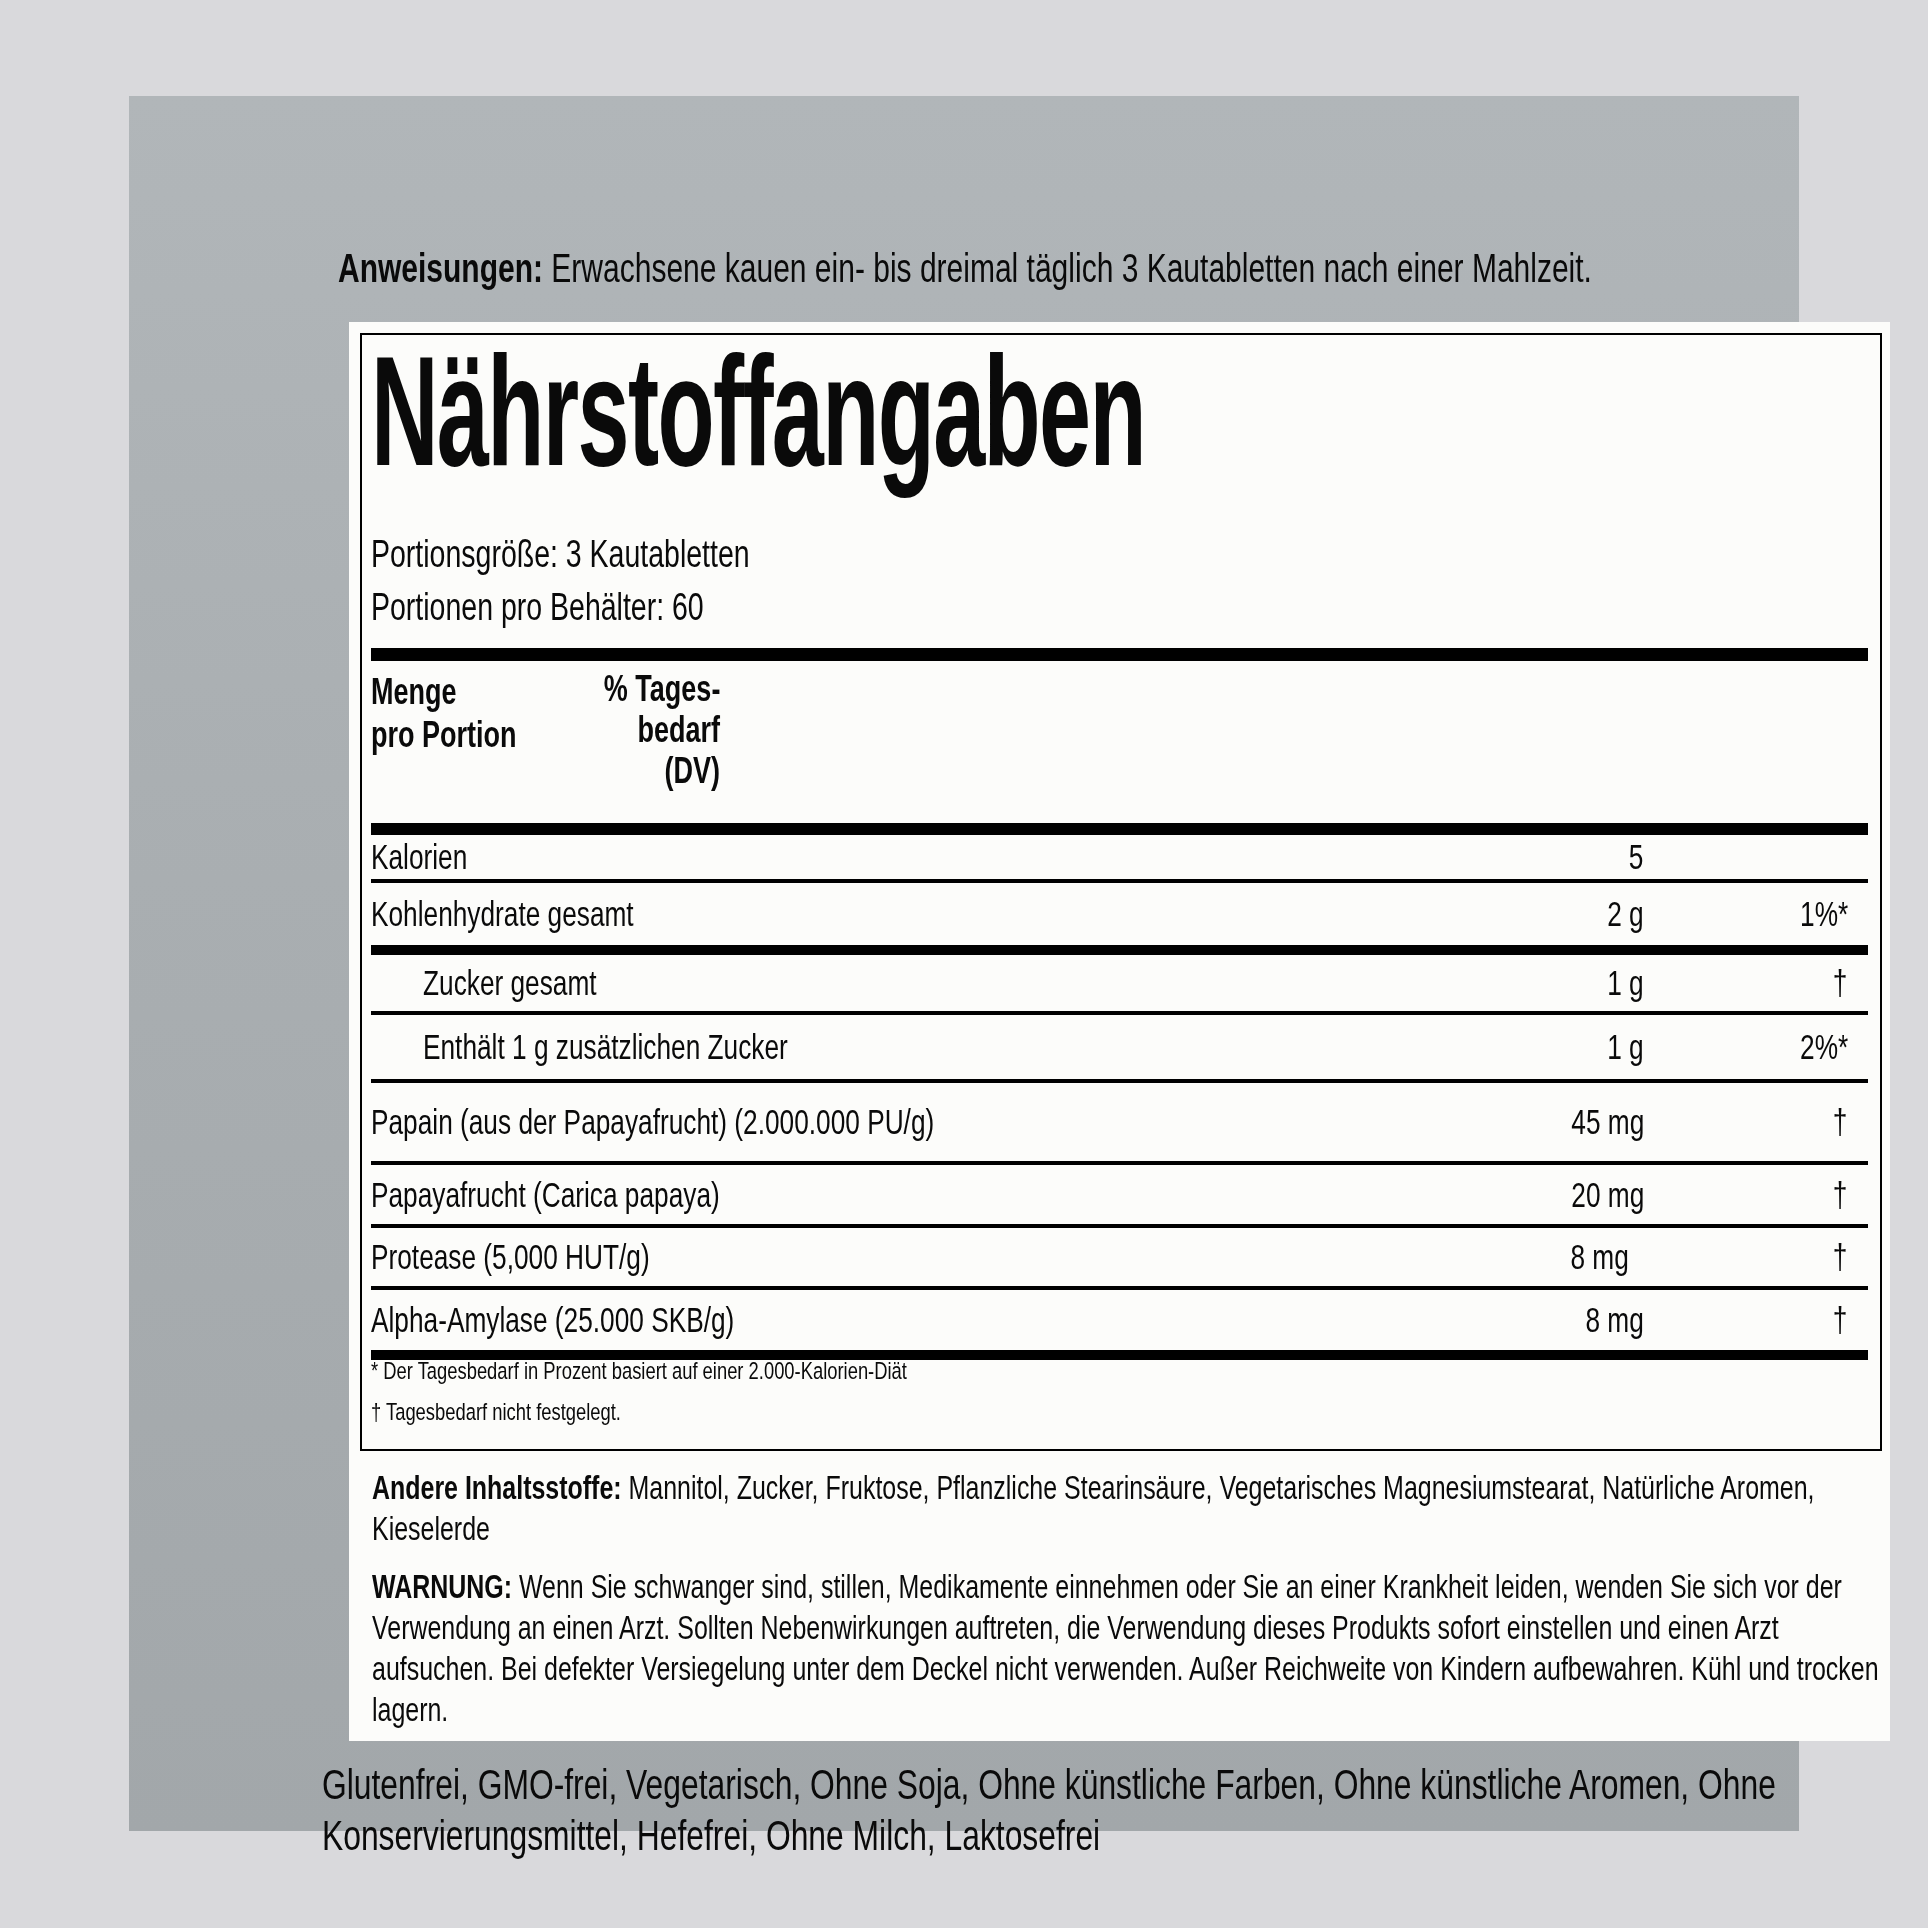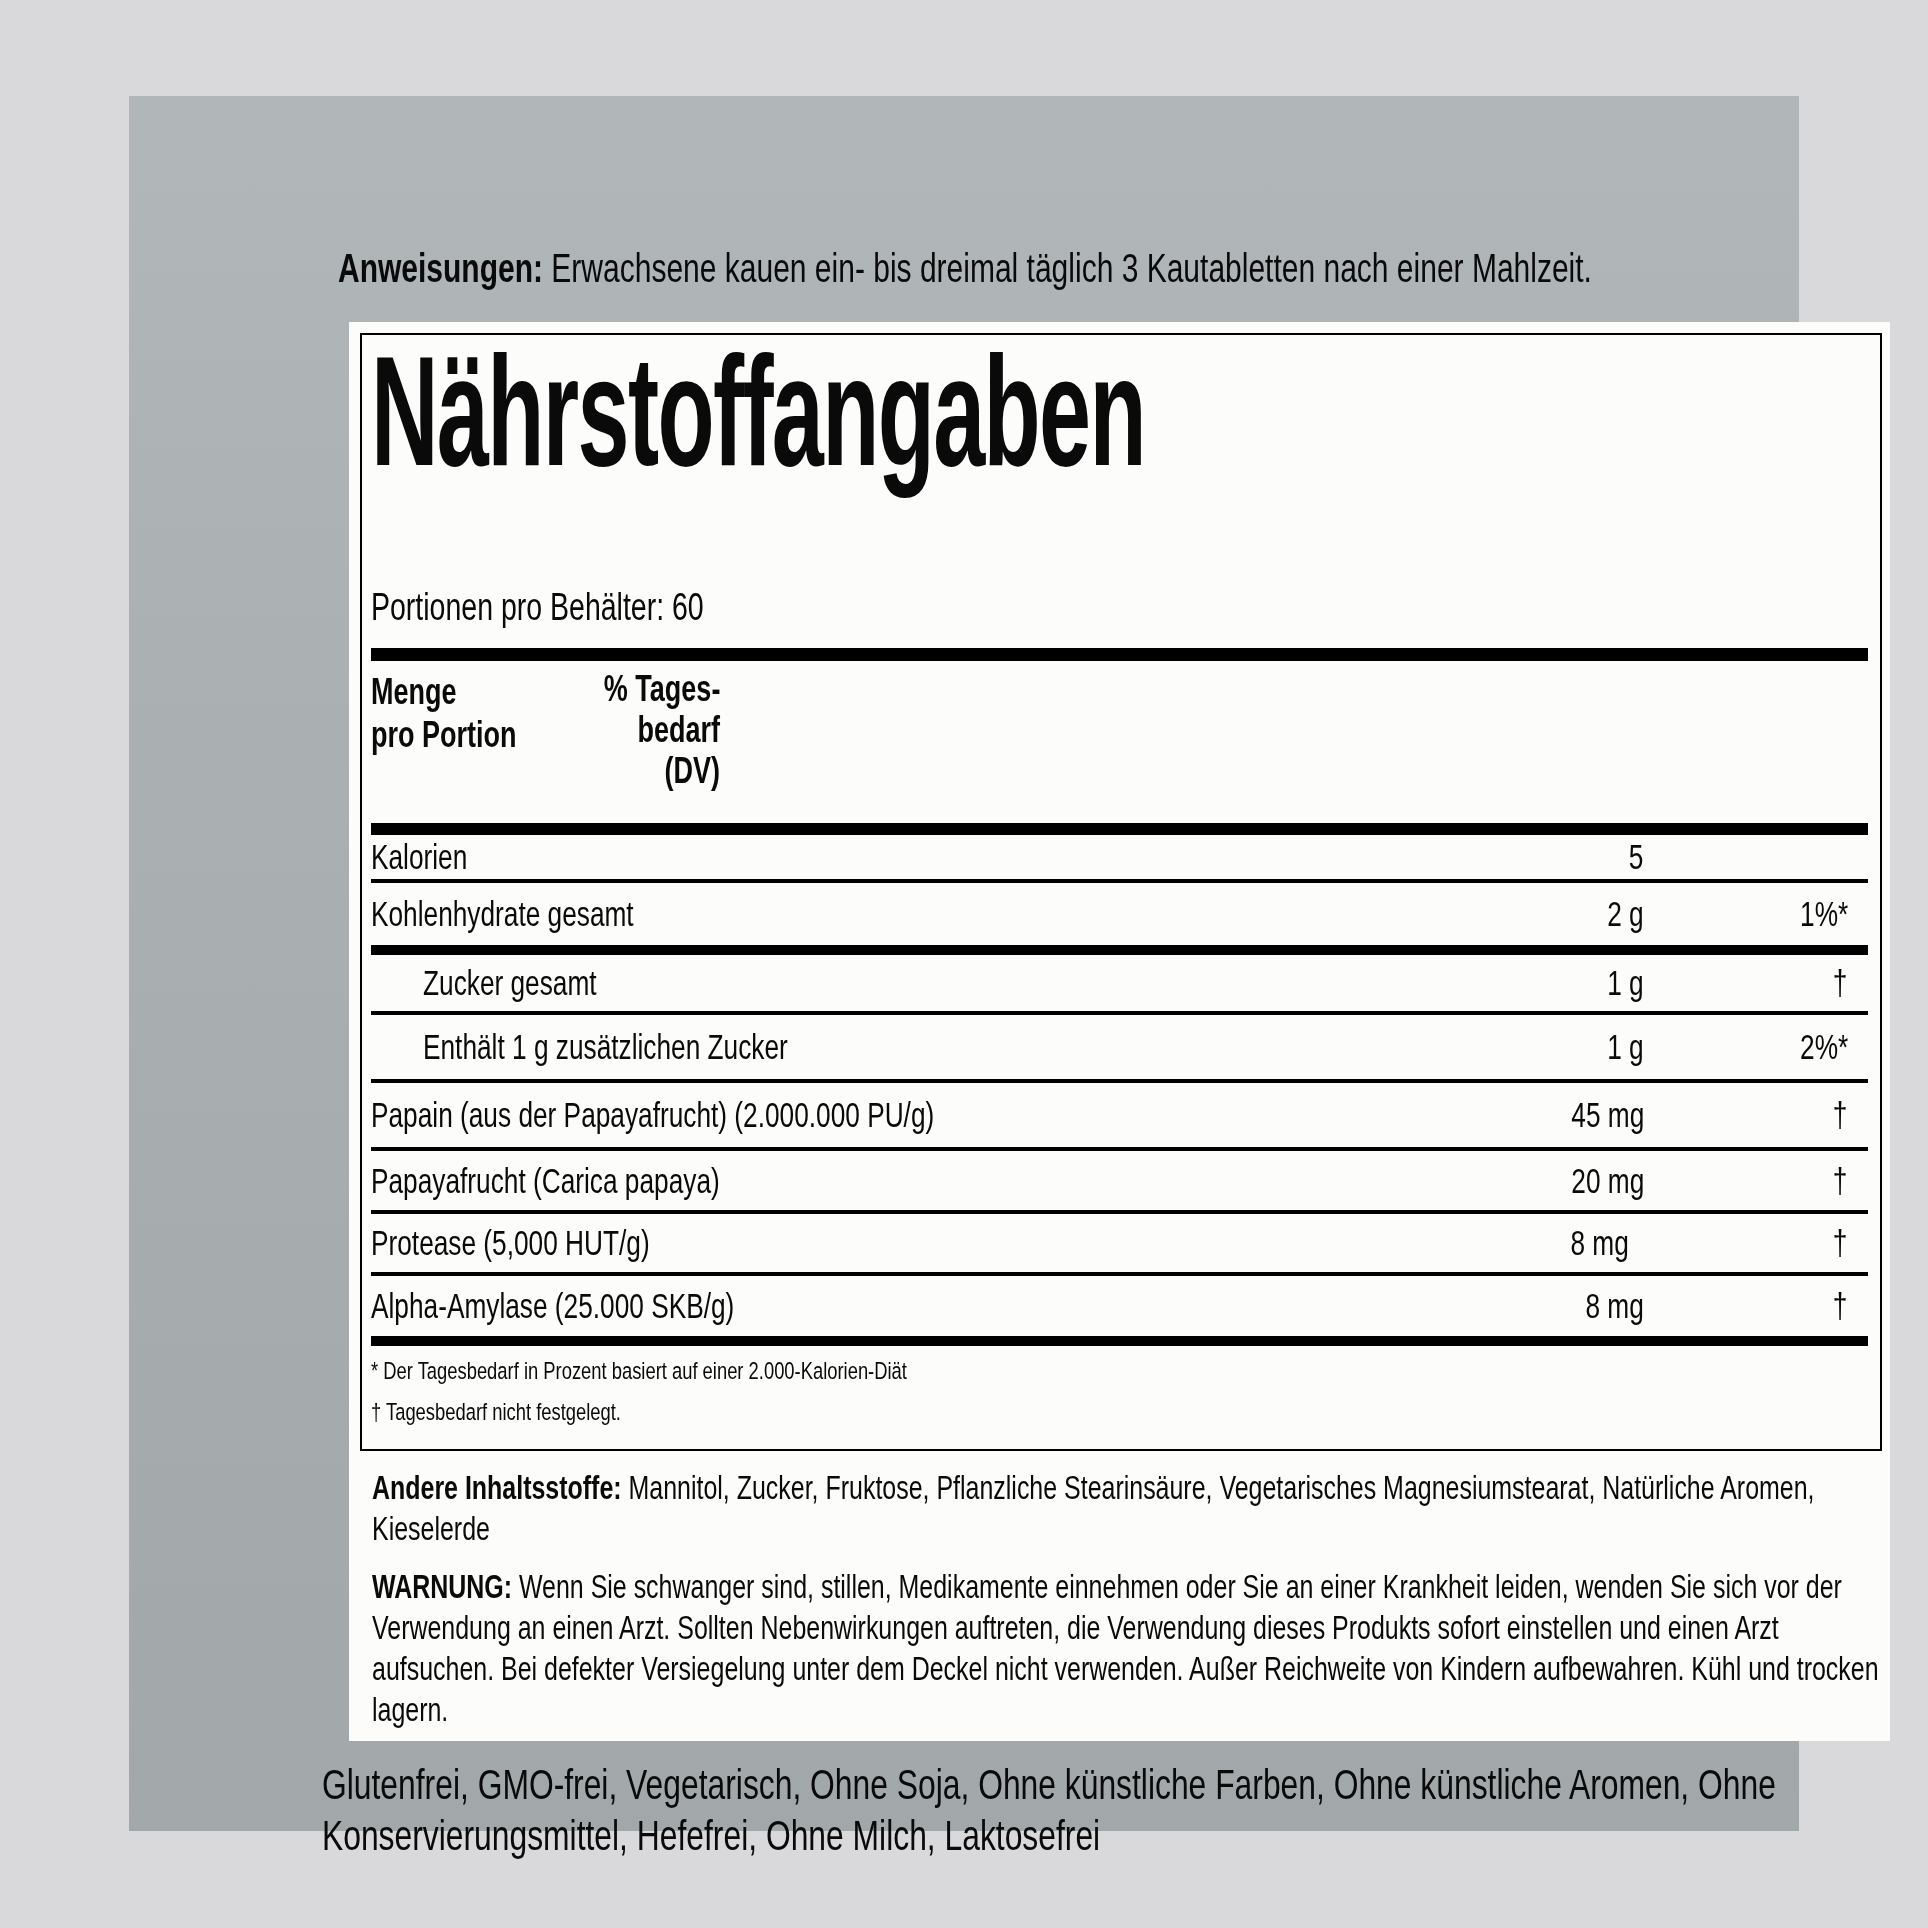--- a/index.html
+++ b/index.html
@@ -49,21 +49,21 @@
   .row{
     display:flex;align-items:center;box-sizing:border-box;
     padding-right:20px;border-bottom:4.7px solid #000;font-size:35px;
   }
   .row .lbl{flex:1;overflow:visible;}
   .row .amt{width:226px;text-align:right;}
   .row .dv{width:204px;text-align:right;}
   .row.thick{border-bottom-width:10.4px;}
   .row.indent .lbl{padding-left:52px;}
   .r1{height:49px;} .r2{height:72px;} .r3{height:60px;} .r4{height:68px;}
-  .r5{height:68px;} .r6{height:63px;} .r7{height:62px;gap:15px;} .r8{height:70px;}
+  .r5{height:82px;} .r6{height:63px;} .r7{height:62px;gap:15px;} .r8{height:70px;}
   .fx-footnotes{position:absolute;left:8.5px;top:1015px;font-size:24.5px;line-height:41px;}
   
   .andere{position:absolute;left:22.6px;top:1145px;font-size:34px;line-height:41px;}
   .warnung{position:absolute;left:22.6px;top:1244px;font-size:34px;line-height:41px;}
   .andere b,.warnung b{font-weight:bold;}
   
   .claims{position:absolute;left:193px;top:1663px;font-size:43px;line-height:51px;}
   .claims .para{transform:scaleX(0.74);transform-origin:0 0;width:2100px;}
 </style>
 </head>
@@ -78,20 +78,23 @@
     </div>
 
     <div class="label-panel">
 
       <div class="facts-box">
 
         <div class="fx-title">
           <span class="t">Nährstoffangaben</span>
         </div>
 
+        <div class="fx-serving1">
+          <span class="cx">Portionsgröße: 3 Kautabletten</span>
+        </div>
         <div class="fx-serving2">
           <span class="cx">Portionen pro Behälter: 60</span>
         </div>
 
         <div class="bar bar-serving"></div>
 
         <div class="fx-header">
           <div class="hl">
             <span class="cx">Menge</span><br>
             <span class="cx">pro Portion</span>

